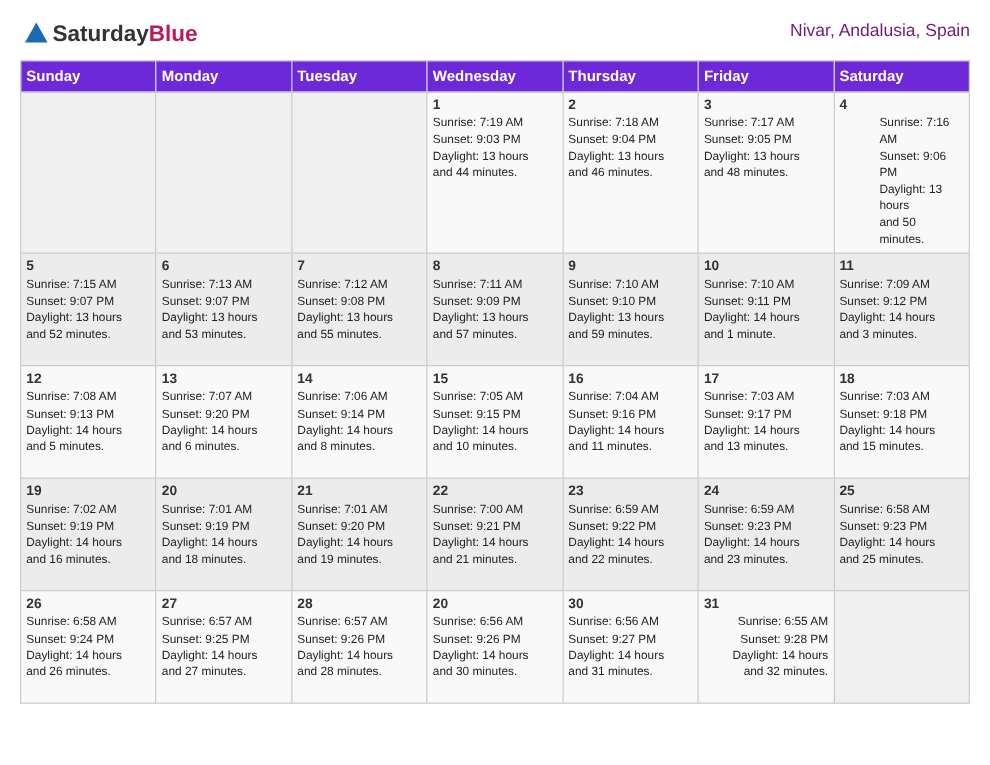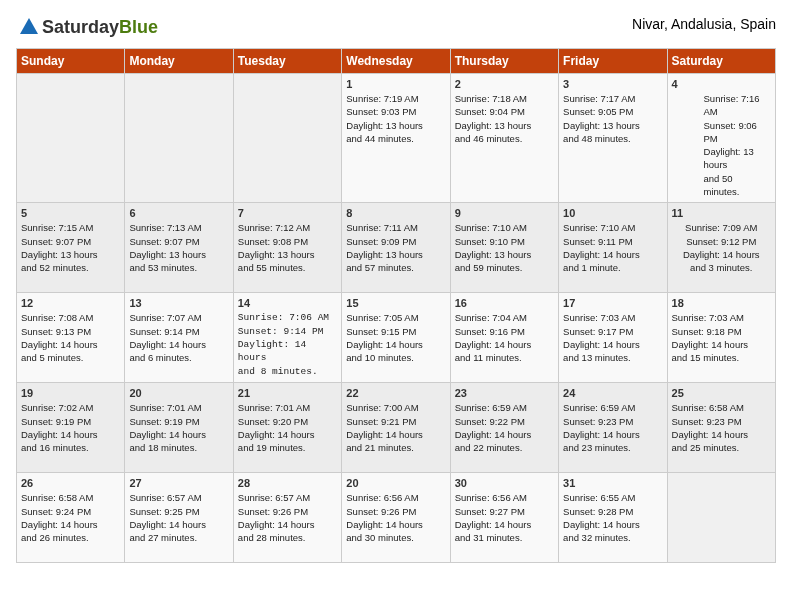--- a/index.html
+++ b/index.html
@@ -21,47 +21,47 @@
       align-items: center;
     }
     .logo-text-general {
       font-size: 18px;
       font-weight: bold;
       color: #333;
     }
     .logo-text-blue {
       font-size: 18px;
       font-weight: bold;
-      color: #4d7c0f;
+      color: #be185d;
     }
     .logo-icon {
       width: 22px;
       height: 22px;
       margin-left: 2px;
       margin-right: 2px;
     }
     .title-area {
       text-align: right;
     }
     .month-title {
       font-size: 32px;
       font-weight: bold;
       color: #1a1a1a;
     }
     .location-title {
       font-size: 14px;
-      color: #000000;
+      color: #701a75;
     }
     table {
       width: 100%;
       border-collapse: collapse;
       table-layout: fixed;
     }
     thead tr th {
-      background-color: #c2410c;
+      background-color: #6d28d9;
       color: #fff;
       font-size: 12px;
       font-weight: bold;
       padding: 5px 4px;
       text-align: left;
       border: 1px solid #ccc;
     }
     tbody tr td {
       vertical-align: top;
       border: 1px solid #ccc;
@@ -193,44 +193,44 @@
         </td>
         <td>
           <span class="day-number">10</span>
           <div class="day-content" style="white-space: pre-line;">Sunrise: 7:10 AM
 Sunset: 9:11 PM
 Daylight: 14 hours
 and 1 minute.</div>
         </td>
         <td>
           <span class="day-number">11</span>
-          <div class="day-content" style="white-space: pre-line; text-align: center;">Sunrise: 7:09 AM
+          <div class="day-content" style="white-space: pre-line;">Sunrise: 7:09 AM
 Sunset: 9:12 PM
 Daylight: 14 hours
 and 3 minutes.</div>
         </td>
       </tr>
       <tr>
         <td>
           <span class="day-number">12</span>
           <div class="day-content" style="white-space: pre-line;">Sunrise: 7:08 AM
 Sunset: 9:13 PM
 Daylight: 14 hours
 and 5 minutes.</div>
         </td>
         <td>
           <span class="day-number">13</span>
           <div class="day-content" style="white-space: pre-line;">Sunrise: 7:07 AM
-Sunset: 9:14 PM
+Sunset: 9:20 PM
 Daylight: 14 hours
 and 6 minutes.</div>
         </td>
         <td>
           <span class="day-number">14</span>
-          <div class="day-content" style="white-space: pre-line; font-family: Liberation Mono, monospace;">Sunrise: 7:06 AM
+          <div class="day-content" style="white-space: pre-line;">Sunrise: 7:06 AM
 Sunset: 9:14 PM
 Daylight: 14 hours
 and 8 minutes.</div>
         </td>
         <td>
           <span class="day-number">15</span>
           <div class="day-content" style="white-space: pre-line;">Sunrise: 7:05 AM
 Sunset: 9:15 PM
 Daylight: 14 hours
 and 10 minutes.</div>
@@ -339,21 +339,21 @@
         </td>
         <td>
           <span class="day-number">30</span>
           <div class="day-content" style="white-space: pre-line;">Sunrise: 6:56 AM
 Sunset: 9:27 PM
 Daylight: 14 hours
 and 31 minutes.</div>
         </td>
         <td>
           <span class="day-number">31</span>
-          <div class="day-content" style="white-space: pre-line;">Sunrise: 6:55 AM
+          <div class="day-content" style="white-space: pre-line; text-align: right;">Sunrise: 6:55 AM
 Sunset: 9:28 PM
 Daylight: 14 hours
 and 32 minutes.</div>
         </td>
         <td class="empty-cell"></td>
       </tr>
     </tbody>
 </table>
 
 </body></html>

